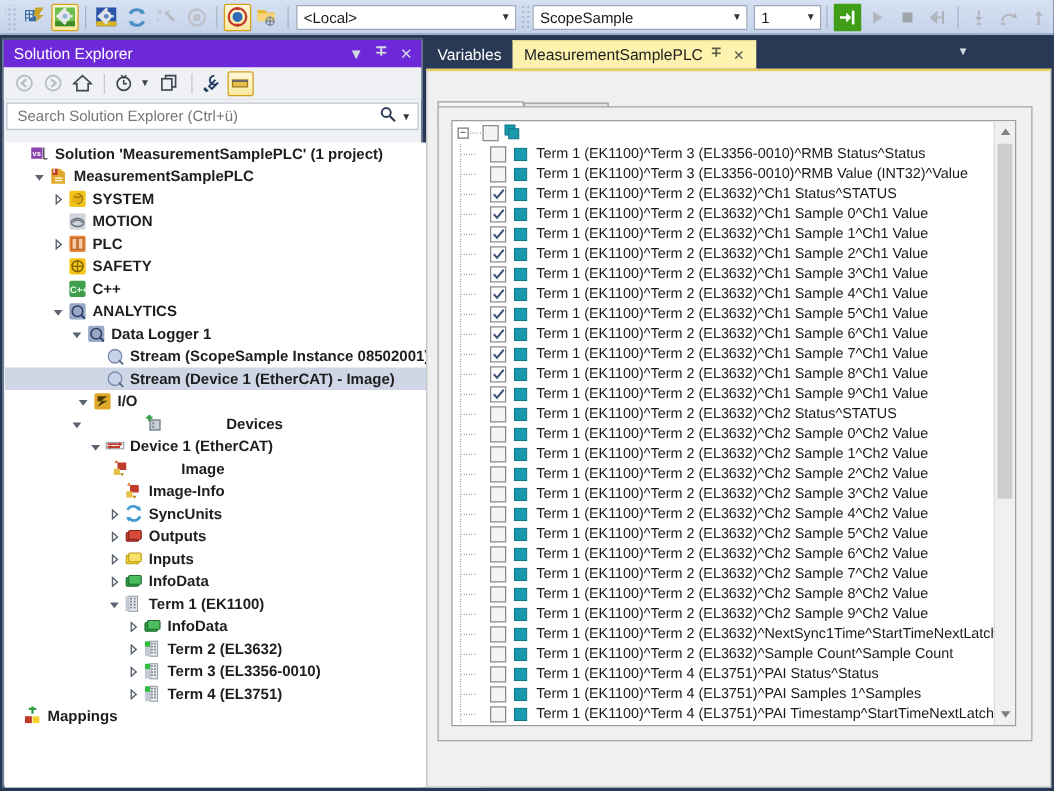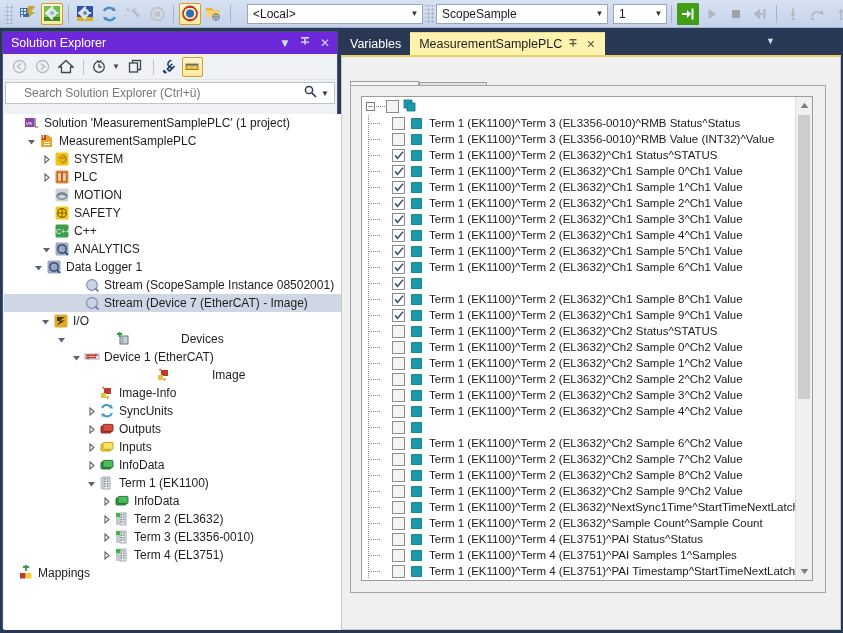--- a/index.html
+++ b/index.html
@@ -60,21 +60,21 @@
     padding-left: 5px;
     box-sizing: border-box;
     flex: none;
     position: relative;
   }
   .tb-combo .cval { flex: 1; white-space: nowrap; overflow: hidden; }
   .tb-combo .carrow {
     width: 15px; text-align: center; color: #333; font-size: 8px;
     line-height: 18px;
   }
-  .combo-local { width: 176px; margin-left: 12px; }
+  .combo-local { width: 176px; margin-left: 2px; }
   .combo-scope { width: 172px; }
   .combo-num { width: 54px; }
   .tb-small-grip {
     width: 9px; height: 18px;
     background-image: radial-gradient(circle at 1.5px 1.5px, #a9b7cc 1px, transparent 1.2px);
     background-size: 4px 4px; background-position: 2px 3px;
     flex:none; margin: 0 2px;
   }
 
   
@@ -114,29 +114,30 @@
     background: linear-gradient(to bottom,#fdf6d5,#fbe9a0);
     border-radius: 2px;
   }
   .se-vsep { width:1px; height:16px; background:#c2c7d0; margin: 0 5px; }
   .se-search {
     height: 22px; margin: 2px 2px 0 2px;
     background: #ffffff;
     border: 1px solid #bdc3cc;
     display: flex; align-items: center;
     font-size: 12px; color: #767676;
-    padding-left: 18px; box-sizing: border-box; justify-content: flex-end;
+    padding-left: 8px; box-sizing: border-box; justify-content: flex-end;
   }
   .se-search .sv { flex:1; }
   .se-tree {
     position: absolute; left: 1px; top: 82px;
     width: 382px; height: 516px;
     background: #ffffff;
     overflow: hidden;
     box-sizing: border-box;
+    font-weight: bold;
   }
   .tnode {
     height: 18px; display: flex; align-items: center;
     font-size: 12px; color: #1e1e1e;
     white-space: nowrap;
     box-sizing: border-box;
   }
   .tnode.sel { background: #cfd6e6; }
   .tw { width: 13px; flex: none; display:flex; align-items:center; justify-content:center; }
   .tw svg { display:block; }
@@ -563,49 +564,49 @@
             <svg width="16" height="16" viewBox="0 0 16 16">
               <rect x="1.5" y="1.5" width="13" height="13" rx="1.5" fill="#f0c419"></rect>
               <circle cx="8" cy="8" r="4.3" fill="#e8b017"></circle>
               <path d="M8 4 a4 4 0 0 1 0 8" fill="none" stroke="#9c7d12" stroke-width="1.2"></path>
               <path d="M5 6 q3 2 6 0" fill="none" stroke="#9c7d12" stroke-width="1.1"></path>
             </svg>
           </span>
           <span class="tlabel">SYSTEM</span>
         </div>
         <div class="tnode" style="padding-left: 36px;">
+          <span class="tw"></span>
+          <span class="ticon">
+            <svg width="16" height="16" viewBox="0 0 16 16">
+              <rect x="1.5" y="1.5" width="13" height="13" rx="1.5" fill="#cfd4da"></rect>
+              <ellipse cx="8" cy="9" rx="5" ry="3.2" fill="none" stroke="#6b7480" stroke-width="1.2"></ellipse>
+              <path d="M4 9 q4-4 8 0" fill="none" stroke="#6b7480" stroke-width="1.1"></path>
+            </svg>
+          </span>
+          <span class="tlabel">MOTION</span>
+        </div>
+        <div class="tnode" style="padding-left: 36px;">
           <span class="tw">
             <svg width="9" height="9" viewBox="0 0 9 9">
               <path d="M3 1 L7 4.5 L3 8 Z" fill="none" stroke="#5b6470" stroke-width="1.1"></path>
             </svg>
           </span>
           <span class="ticon">
             <svg width="16" height="16" viewBox="0 0 16 16">
               <rect x="1.5" y="1.5" width="13" height="13" rx="1.5" fill="#e8873a"></rect>
               <rect x="3.5" y="3.5" width="4" height="9" fill="#f7c9a5" stroke="#b35f1e" stroke-width="0.9"></rect>
               <rect x="8.5" y="3.5" width="4" height="9" fill="#f7c9a5" stroke="#b35f1e" stroke-width="0.9"></rect>
             </svg>
           </span>
           <span class="tlabel">PLC</span>
         </div>
         <div class="tnode" style="padding-left: 36px;">
           <span class="tw"></span>
           <span class="ticon">
             <svg width="16" height="16" viewBox="0 0 16 16">
-              <rect x="1.5" y="1.5" width="13" height="13" rx="1.5" fill="#cfd4da"></rect>
-              <ellipse cx="8" cy="9" rx="5" ry="3.2" fill="none" stroke="#6b7480" stroke-width="1.2"></ellipse>
-              <path d="M4 9 q4-4 8 0" fill="none" stroke="#6b7480" stroke-width="1.1"></path>
-            </svg>
-          </span>
-          <span class="tlabel">MOTION</span>
-        </div>
-        <div class="tnode" style="padding-left: 36px;">
-          <span class="tw"></span>
-          <span class="ticon">
-            <svg width="16" height="16" viewBox="0 0 16 16">
               <rect x="1.5" y="1.5" width="13" height="13" rx="1.5" fill="#f5c518"></rect>
               <circle cx="8" cy="8" r="4.4" fill="none" stroke="#7d6400" stroke-width="1.2"></circle>
               <path d="M8 3.6 v8.8 M3.6 8 h8.8" stroke="#7d6400" stroke-width="1"></path>
             </svg>
           </span>
           <span class="tlabel">SAFETY</span>
         </div>
         <div class="tnode" style="padding-left: 36px;">
           <span class="tw"></span>
           <span class="ticon">
@@ -624,21 +625,21 @@
           </span>
           <span class="ticon">
             <svg width="16" height="16" viewBox="0 0 16 16">
               <rect x="1.5" y="1.5" width="13" height="13" rx="1.5" fill="#9aa8c4"></rect>
               <circle cx="8" cy="8" r="4.2" fill="none" stroke="#2c3e6b" stroke-width="1.3"></circle>
               <path d="M11 11 L14 14" stroke="#2c3e6b" stroke-width="1.6"></path>
             </svg>
           </span>
           <span class="tlabel">ANALYTICS</span>
         </div>
-        <div class="tnode" style="padding-left: 28px; text-align: right;">
+        <div class="tnode" style="padding-left: 51px; text-align: right;">
           <span class="tw">
             <svg width="9" height="9" viewBox="0 0 9 9">
               <path d="M1 3 L8 3 L4.5 7.5 Z" fill="#5b6470"></path>
             </svg>
           </span>
           <span class="ticon">
             <svg width="16" height="16" viewBox="0 0 16 16">
               <rect x="1.5" y="1.5" width="13" height="13" rx="1.5" fill="#9aa8c4"></rect>
               <circle cx="8" cy="8" r="4.2" fill="none" stroke="#2c3e6b" stroke-width="1.3"></circle>
               <path d="M11 11 L14 14" stroke="#2c3e6b" stroke-width="1.6"></path>
@@ -657,23 +658,23 @@
           <span class="tlabel">Stream (ScopeSample Instance 08502001)</span>
         </div>
         <div class="tnode sel" style="padding-left: 66px;">
           <span class="tw"></span>
           <span class="ticon">
             <svg width="16" height="16" viewBox="0 0 16 16">
               <circle cx="8" cy="8" r="5.4" fill="#c9d3e8" stroke="#7d8daf" stroke-width="1.1"></circle>
               <path d="M11.2 11.2 L14.5 14.5" stroke="#5d6c8c" stroke-width="1.5"></path>
             </svg>
           </span>
-          <span class="tlabel">Stream (Device 7 (EtherCAT) - Image)</span>
-        </div>
-        <div class="tnode" style="padding-left: 35px;">
+          <span class="tlabel">Stream (Device 1 (EtherCAT) - Image)</span>
+        </div>
+        <div class="tnode" style="padding-left: 56px;">
           <span class="tw">
             <svg width="9" height="9" viewBox="0 0 9 9">
               <path d="M1 3 L8 3 L4.5 7.5 Z" fill="#5b6470"></path>
             </svg>
           </span>
           <span class="ticon">
             <svg width="16" height="16" viewBox="0 0 16 16">
               <rect x="1.5" y="1.5" width="13" height="13" rx="1.5" fill="#e0a92c"></rect>
               <path d="M4 4 h8 l-5 3.6 h5 l-8 5 3-4.6 H4 Z" fill="#4a3a08"></path>
             </svg>
@@ -705,21 +706,21 @@
           <span class="ticon">
             <svg width="16" height="16" viewBox="0 0 16 16">
               <rect x="1" y="5" width="14" height="5" fill="#f2f2f2" stroke="#9aa1ab" stroke-width="0.9"></rect>
               <path d="M2 6.3 h10 M2 8.6 h10" stroke="#c0392b" stroke-width="1.5"></path>
               <path d="M14 6.3 L11.4 4.6 v3.4 Z" fill="#c0392b"></path>
               <path d="M2 8.6 L4.6 10.4 V7 Z" fill="#c0392b"></path>
             </svg>
           </span>
           <span class="tlabel">Device 1 (EtherCAT)</span>
         </div>
-        <div class="tnode" style="padding-left: 102px; gap: 36px;">
+        <div class="tnode" style="padding-left: 35px; gap: 36px;">
           <span class="tw"></span>
           <span class="ticon">
             <svg width="16" height="16" viewBox="0 0 16 16">
               <rect x="5" y="3" width="7" height="6" fill="#c0392b"></rect>
               <rect x="2" y="8" width="5" height="5" fill="#e8c14a"></rect>
               <path d="M4.2 1 l1.6 2.4 H2.6 Z" fill="#e86a2b"></path>
               <path d="M8.6 14 l-1.6-2.4 h3.2 Z" fill="#b8860b"></path>
             </svg>
           </span>
           <span class="tlabel">Image</span>
@@ -1134,20 +1135,21 @@
                 <span class="cbox checked">
                   <svg width="10" height="9" viewBox="0 0 10 9">
                     <path d="M1 4.4 L3.6 7.2 L9 0.8" fill="none" stroke="#3f5573" stroke-width="1.6"></path>
                   </svg>
                 </span>
                 <span class="cubeic">
                   <svg width="11" height="11" viewBox="0 0 11 11">
                     <rect x="0.6" y="0.6" width="9.8" height="9.8" fill="#1a9aae" stroke="#0d7687" stroke-width="0.9"></rect>
                   </svg>
                 </span>
+                <span class="ltext">Term 1 (EK1100)^Term 2 (EL3632)^Ch1 Sample 7^Ch1 Value</span>
               </div>
               <div class="lrow">
                 <span class="lguide">
                   <span class="vline"></span>
                   <span class="hline"></span>
                 </span>
                 <span class="cbox checked">
                   <svg width="10" height="9" viewBox="0 0 10 9">
                     <path d="M1 4.4 L3.6 7.2 L9 0.8" fill="none" stroke="#3f5573" stroke-width="1.6"></path>
                   </svg>
@@ -1258,20 +1260,21 @@
                 <span class="lguide">
                   <span class="vline"></span>
                   <span class="hline"></span>
                 </span>
                 <span class="cbox"></span>
                 <span class="cubeic">
                   <svg width="11" height="11" viewBox="0 0 11 11">
                     <rect x="0.6" y="0.6" width="9.8" height="9.8" fill="#1a9aae" stroke="#0d7687" stroke-width="0.9"></rect>
                   </svg>
                 </span>
+                <span class="ltext">Term 1 (EK1100)^Term 2 (EL3632)^Ch2 Sample 5^Ch2 Value</span>
               </div>
               <div class="lrow">
                 <span class="lguide">
                   <span class="vline"></span>
                   <span class="hline"></span>
                 </span>
                 <span class="cbox"></span>
                 <span class="cubeic">
                   <svg width="11" height="11" viewBox="0 0 11 11">
                     <rect x="0.6" y="0.6" width="9.8" height="9.8" fill="#1a9aae" stroke="#0d7687" stroke-width="0.9"></rect>

